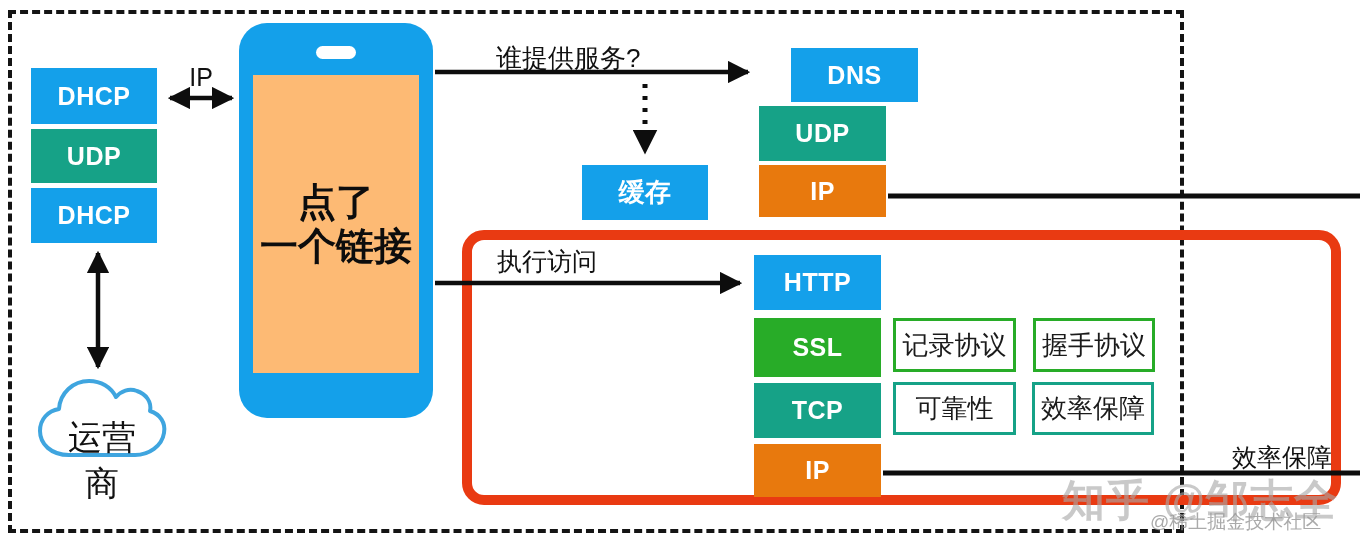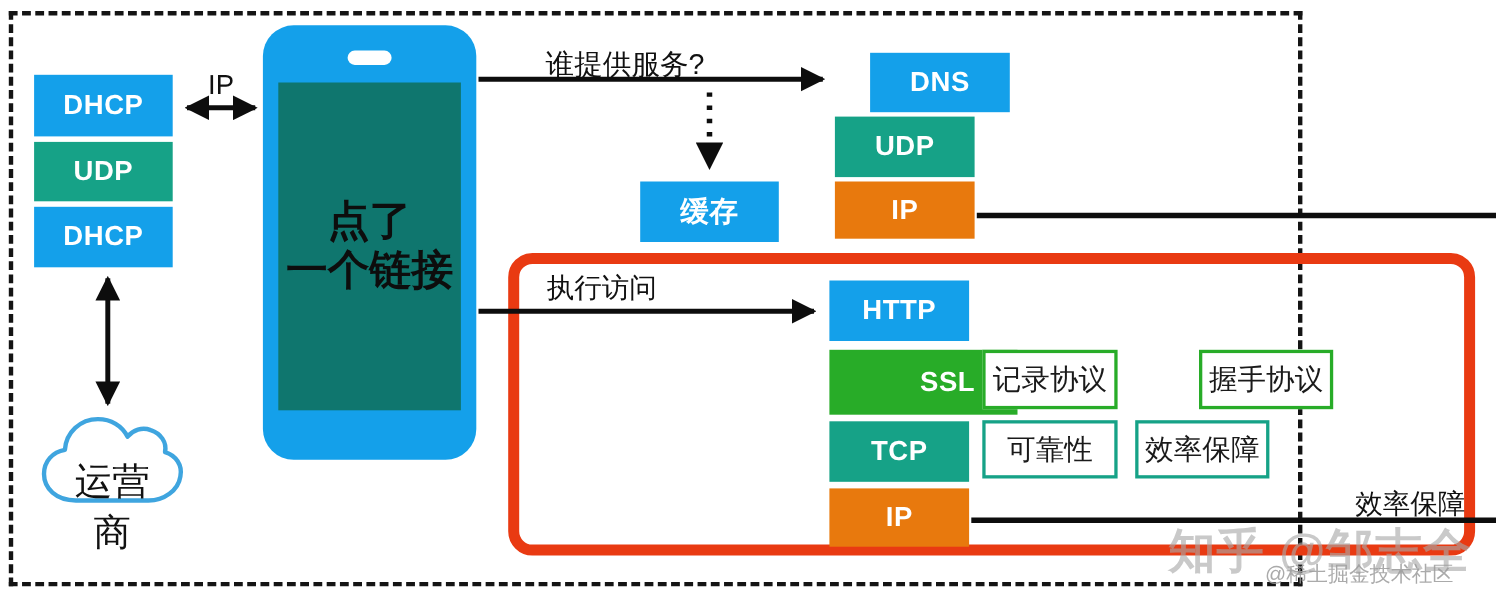--- a/index.html
+++ b/index.html
@@ -16,21 +16,21 @@
   .pbox{display:flex;align-items:center;justify-content:center;
       color:#fff;font-weight:700;font-size:25px;z-index:3;letter-spacing:.5px;}
   .pbox.cn{font-size:26px;}
   
   .obox{display:flex;align-items:center;justify-content:center;background:#fff;
       color:#1a1a1a;font-weight:500;font-size:26px;border:3px solid #ef4444;z-index:3;}
   
   .lbl{color:#111;font-size:25px;font-weight:500;z-index:4;white-space:nowrap;}
   
   .phone{left:239px;top:23px;width:194px;height:395px;border-radius:28px;z-index:3;}
-  .phone-screen{left:253px;top:75px;width:166px;height:298px;background:#0f766e;z-index:4;
+  .phone-screen{left:253px;top:75px;width:166px;height:298px;background:#fdba74;z-index:4;
       display:flex;flex-direction:column;align-items:center;justify-content:center;}
   .phone-speaker{left:316px;top:46px;width:40px;height:13px;background:#fff;border-radius:7px;z-index:4;}
   .phone-text{font-size:38px;font-weight:700;color:#0d0d0d;line-height:44px;text-align:center;}
   
   .cloud-wrap{left:36px;top:374px;width:132px;height:88px;z-index:3;}
   .cloud-label{left:52px;top:415px;width:100px;text-align:center;font-size:34px;
       font-weight:500;color:#111;z-index:4;}
   
   .connectors{left:0;top:0;width:1360px;height:552px;z-index:2;pointer-events:none;}
   
@@ -83,25 +83,25 @@
 <div class="abs cloud-label">运营商</div>
 
 <div class="abs lbl" style="left:496px;top:41px;font-size:26px;">谁提供服务?</div>
 <div class="abs pbox cn" style="left: 582px; top: 165px; width: 126px; height: 55px; background: rgb(20, 160, 234);">缓存</div>
 <div class="abs pbox" style="left: 759px; top: 48px; width: 127px; height: 54px; background: rgb(20, 160, 234); margin-left: 32px;">DNS</div>
 <div class="abs pbox" style="left: 759px; top: 106px; width: 127px; height: 55px; background: rgb(22, 162, 135);">UDP</div>
 <div class="abs pbox" style="left: 759px; top: 165px; width: 127px; height: 52px; background: rgb(232, 121, 13);">IP</div>
 
 <div class="abs lbl" style="left:497px;top:245px;">执行访问</div>
 <div class="abs pbox" style="left: 754px; top: 255px; width: 127px; height: 55px; background: rgb(20, 160, 234);">HTTP</div>
-<div class="abs pbox" style="left: 754px; top: 318px; width: 127px; height: 59px; background: rgb(40, 172, 40); padding-left: 44px;">SSL</div>
+<div class="abs pbox" style="left: 754px; top: 318px; width: 127px; height: 59px; background: rgb(40, 172, 40);">SSL</div>
 <div class="abs pbox" style="left: 754px; top: 383px; width: 127px; height: 55px; background: rgb(22, 162, 135);">TCP</div>
 <div class="abs pbox" style="left: 754px; top: 444px; width: 127px; height: 53px; background: rgb(232, 121, 13);">IP</div>
 
 <div class="abs obox" style="left: 893px; top: 318px; width: 117px; height: 48px; border-color: rgb(40, 172, 40);">记录协议</div>
-<div class="abs obox" style="left: 1090px; top: 318px; width: 116px; height: 48px; border-color: rgb(40, 172, 40);">握手协议</div>
+<div class="abs obox" style="left: 1033px; top: 318px; width: 116px; height: 48px; border-color: rgb(40, 172, 40);">握手协议</div>
 <div class="abs obox" style="left: 893px; top: 382px; width: 117px; height: 47px; border-color: rgb(22, 162, 135);">可靠性</div>
 <div class="abs obox" style="left: 1032px; top: 382px; width: 116px; height: 47px; border-color: rgb(22, 162, 135);">效率保障</div>
 
 <div class="abs lbl" style="left:1232px;top:441px;">效率保障</div>
 
 <div class="abs wm-zhihu">知乎 @邹志全</div>
 <div class="abs wm-juejin">@稀土掘金技术社区</div>
 
 </body></html>

